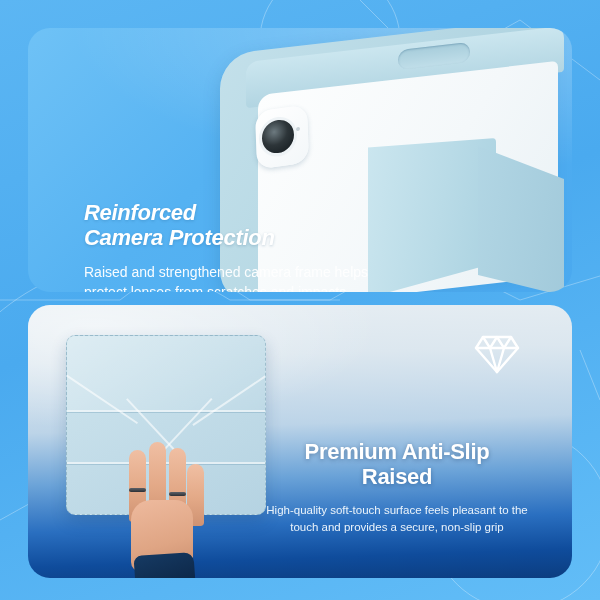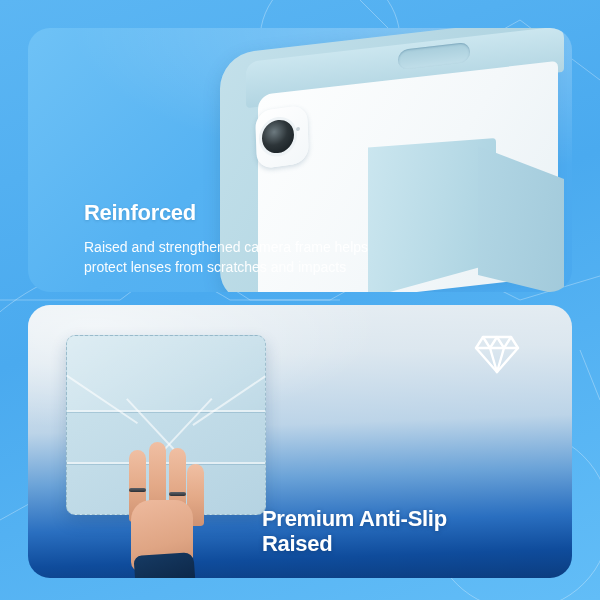--- a/index.html
+++ b/index.html
@@ -87,21 +87,21 @@
   .stand-flap2 {
     position:absolute; left:268px; top:126px; width:86px; height:150px;
     background:linear-gradient(100deg,#b2d6e4 0%,#a2cadb 100%);
     clip-path:polygon(0% 0%,100% 22%,100% 100%,0% 86%);
   }
 
   
   .txt-top { position:absolute; left:56px; top:172px; width:300px; z-index:6; }
   .h-title {
     color:#ffffff; font-weight:bold; font-size:22px; line-height:1.14;
-    letter-spacing:-.3px; text-shadow:0 1px 3px rgba(20,70,110,.22);
+    letter-spacing:-.3px; text-shadow:0 1px 3px rgba(20,70,110,.22);font-style:italic;
   }
   .h-body {
     margin-top:12px; color:#ffffff; font-size:14px; line-height:1.45;
     opacity:.96;
   }
 
   
   #card-bottom {
     left:28px; top:305px; width:544px; height:273px;
     background:linear-gradient(178deg,#e7eef3 0%,#dce7ef 20%,#bcd4e8 44%,#6ba3d8 62%,#2a6fc0 78%,#0f4c9c 90%,#0b3d80 100%);
@@ -143,22 +143,22 @@
     background:linear-gradient(165deg,#163a63 0%,#0e2a4c 60%,#08203c 100%);
     border-radius:8px 10px 4px 4px;
     transform:rotate(-4deg);
   }
 
   
   .diamond-icon { position:absolute; right:52px; top:28px; z-index:6; }
 
   
   .txt-bottom {
-    position:absolute; right:40px; bottom:21px; width:270px;
-    text-align:left; z-index:6;
+    position:absolute; right:40px; bottom:42px; width:270px;
+    text-align:center; z-index:6;
   }
   .h-title2 {
     color:#ffffff; font-weight:bold; font-size:22px; line-height:1.16;
     letter-spacing:-.3px; text-shadow:0 1px 4px rgba(5,35,75,.35);
   }
   .h-body2 {
     margin-top:12px; color:#eaf3fb; font-size:11.5px; line-height:1.48;
   }
 </style>
 </head>
@@ -190,20 +190,21 @@
       <div class="stand-flap"></div>
       <div class="stand-flap2"></div>
       <div class="cam-bump"></div>
       <div class="cam-lens"></div>
       <div class="cam-flash"></div>
     </div>
 
     <div class="txt-top">
       <div class="h-title">
         <div>Reinforced</div>
+        <div>Camera Protection</div>
       </div>
       <div class="h-body">Raised and strengthened camera frame helps protect lenses from scratches and impacts</div>
     </div>
   </div>
 
   <div class="card" id="card-bottom">
     <div class="sheen2"></div>
 
     <div class="fold-case">
       <div class="crease" style="left:0;top:74px;width:200px;height:1.5px;"></div>
@@ -236,16 +237,17 @@
         <path d="M37 4 L30 15 L23 39"></path>
         <path d="M16 15 L23 4 L30 15"></path>
       </svg>
     </span>
 
     <div class="txt-bottom">
       <div class="h-title2">
         <div>Premium Anti-Slip</div>
         <div>Raised</div>
       </div>
+      <div class="h-body2">High-quality soft-touch surface feels pleasant to the touch and provides a secure, non-slip grip</div>
     </div>
   </div>
 
 </div>
 
 </body></html>

